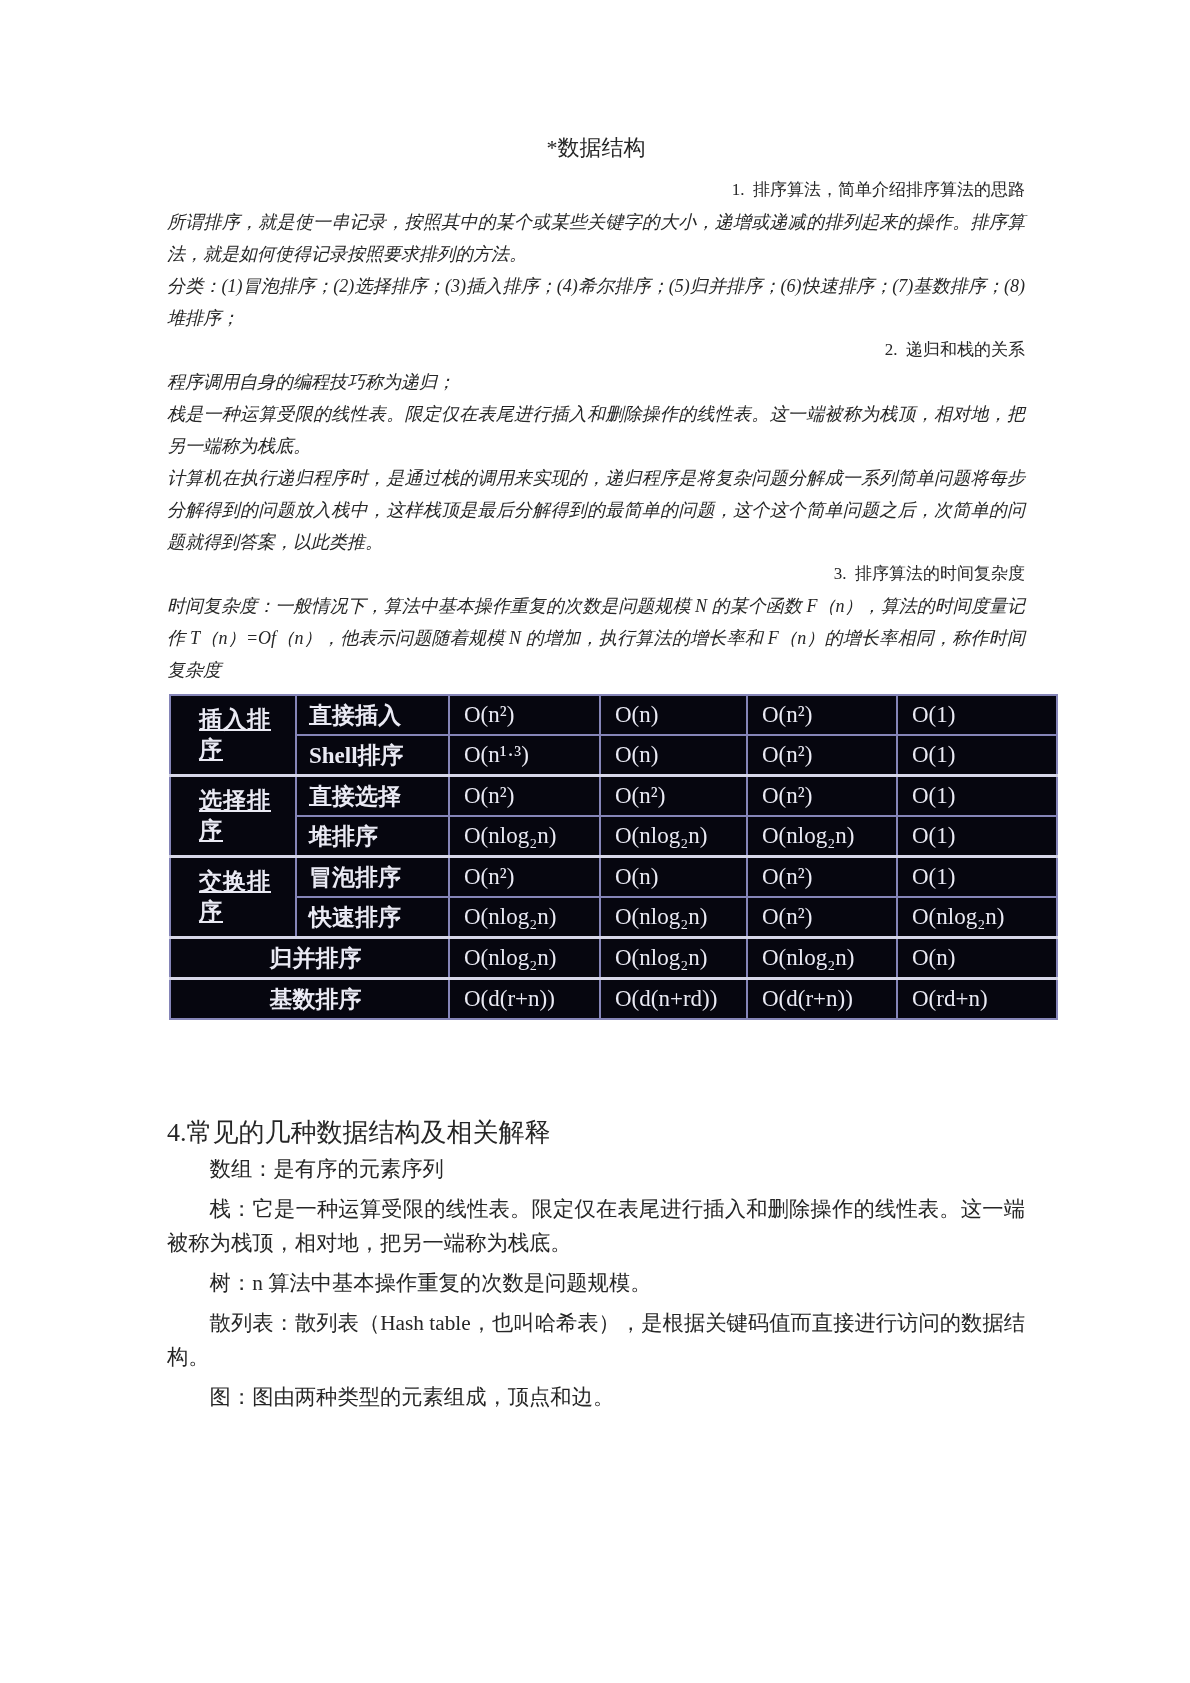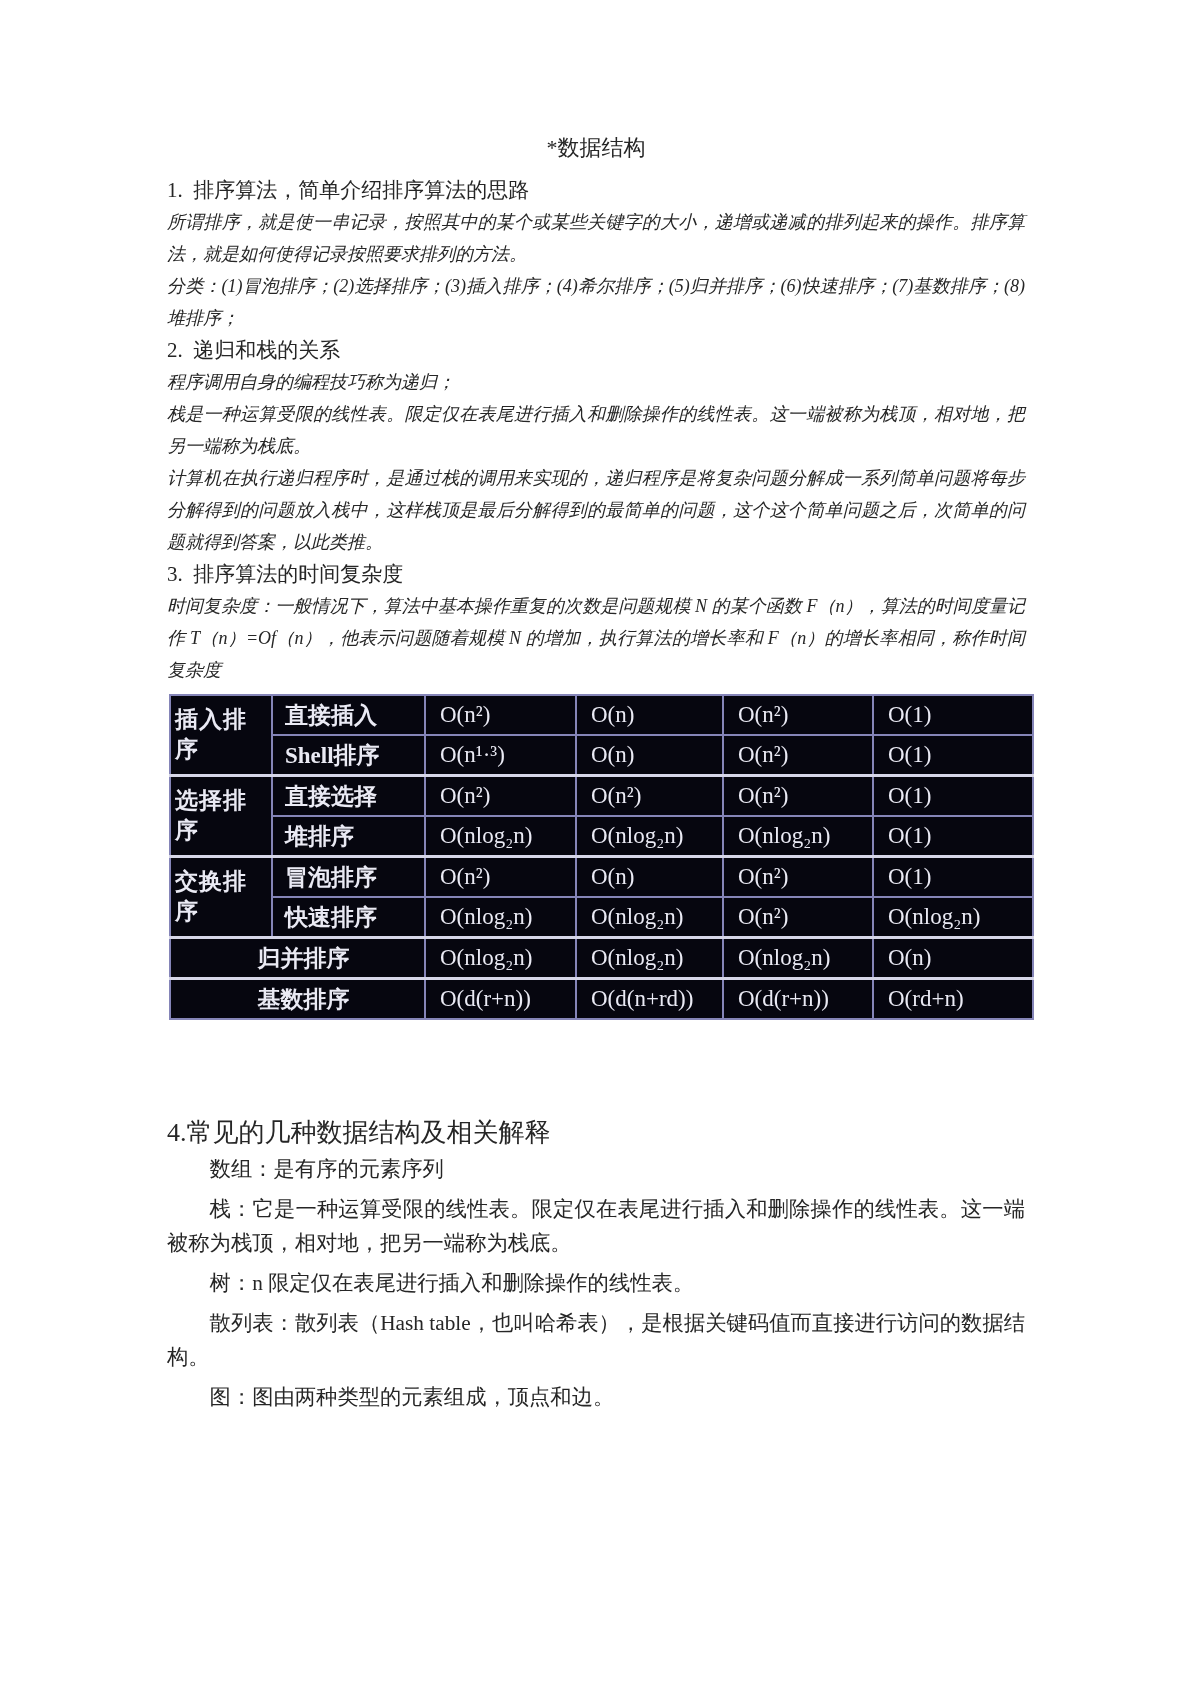--- a/index.html
+++ b/index.html
@@ -18,24 +18,25 @@
     top: 132px;
     width: 858px;
   }
   .doc-title {
     text-align: center;
     font-size: 22px;
     line-height: 32px;
     margin: 0 0 10px 0;
   }
   .sec-heading {
-    font-size: 21px;
+    font-size: 17px;
     line-height: 32px;
     margin: 0;
     white-space: pre-wrap;
+    text-align: right;
   }
   .body-p {
     font-size: 18px;
     line-height: 32px;
     margin: 0;
     text-align: justify;
     text-justify: inter-ideograph;
     font-style: italic;
   }
   
@@ -53,24 +54,25 @@
     border: 2px solid #8585b8;
     color: #eaeaf4;
     font-size: 23px;
     height: 36px;
     vertical-align: middle;
     padding: 1px 4px 1px 14px;
     overflow: hidden;
   }
   table.cplx td.g {
     width: 88px;
-    padding: 1px 8px 1px 4px;
+    padding: 1px 8px 1px 28px;
     font-weight: bold;
     letter-spacing: 1px;
     line-height: 30px;
+    text-decoration: underline;
   }
   table.cplx td.m {
     width: 135px;
     font-weight: bold;
     padding-left: 12px;
   }
   table.cplx td.span2 {
     font-weight: bold;
     padding-left: 16px;
     text-align: center;
@@ -179,19 +181,19 @@
           <td class="v3">O(rd+n)</td>
         </tr>
       </tbody>
         </table>
     </div>
 
     <div class="sec4">
       <p class="sec4-heading">4.常见的几种数据结构及相关解释</p>
       <p class="def-p">数组：是有序的元素序列</p>
       <p class="def-p">栈：它是一种运算受限的线性表。限定仅在表尾进行插入和删除操作的线性表。这一端被称为栈顶，相对地，把另一端称为栈底。</p>
-      <p class="def-p">树：n 限定仅在表尾进行插入和删除操作的线性表。</p>
+      <p class="def-p">树：n 算法中基本操作重复的次数是问题规模。</p>
       <p class="def-p">散列表：散列表（Hash table，也叫哈希表），是根据关键码值而直接进行访问的数据结构。</p>
       <p class="def-p">图：图由两种类型的元素组成，顶点和边。</p>
     </div>
 
   </div>
 </div>
 
 </body></html>

